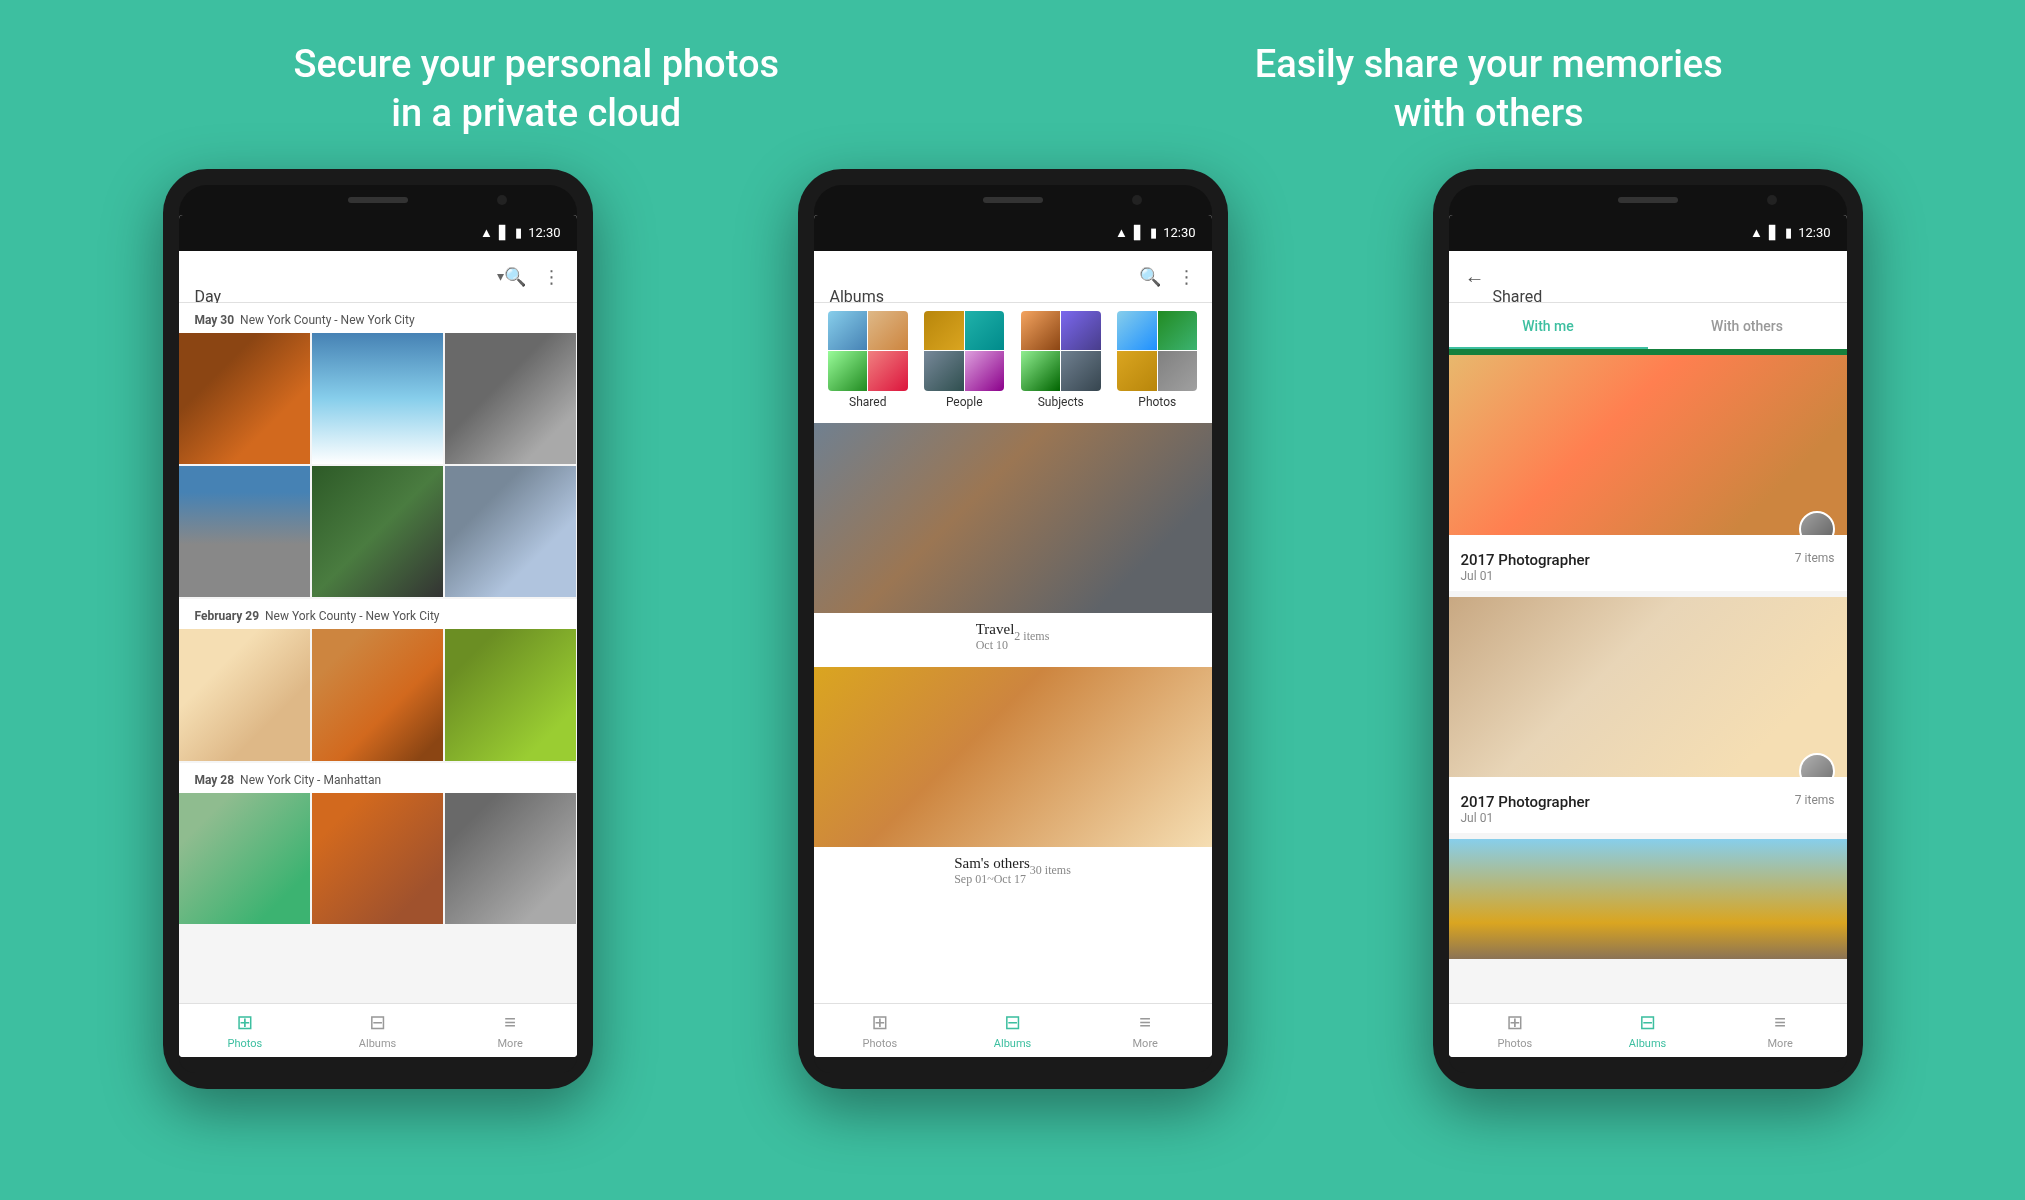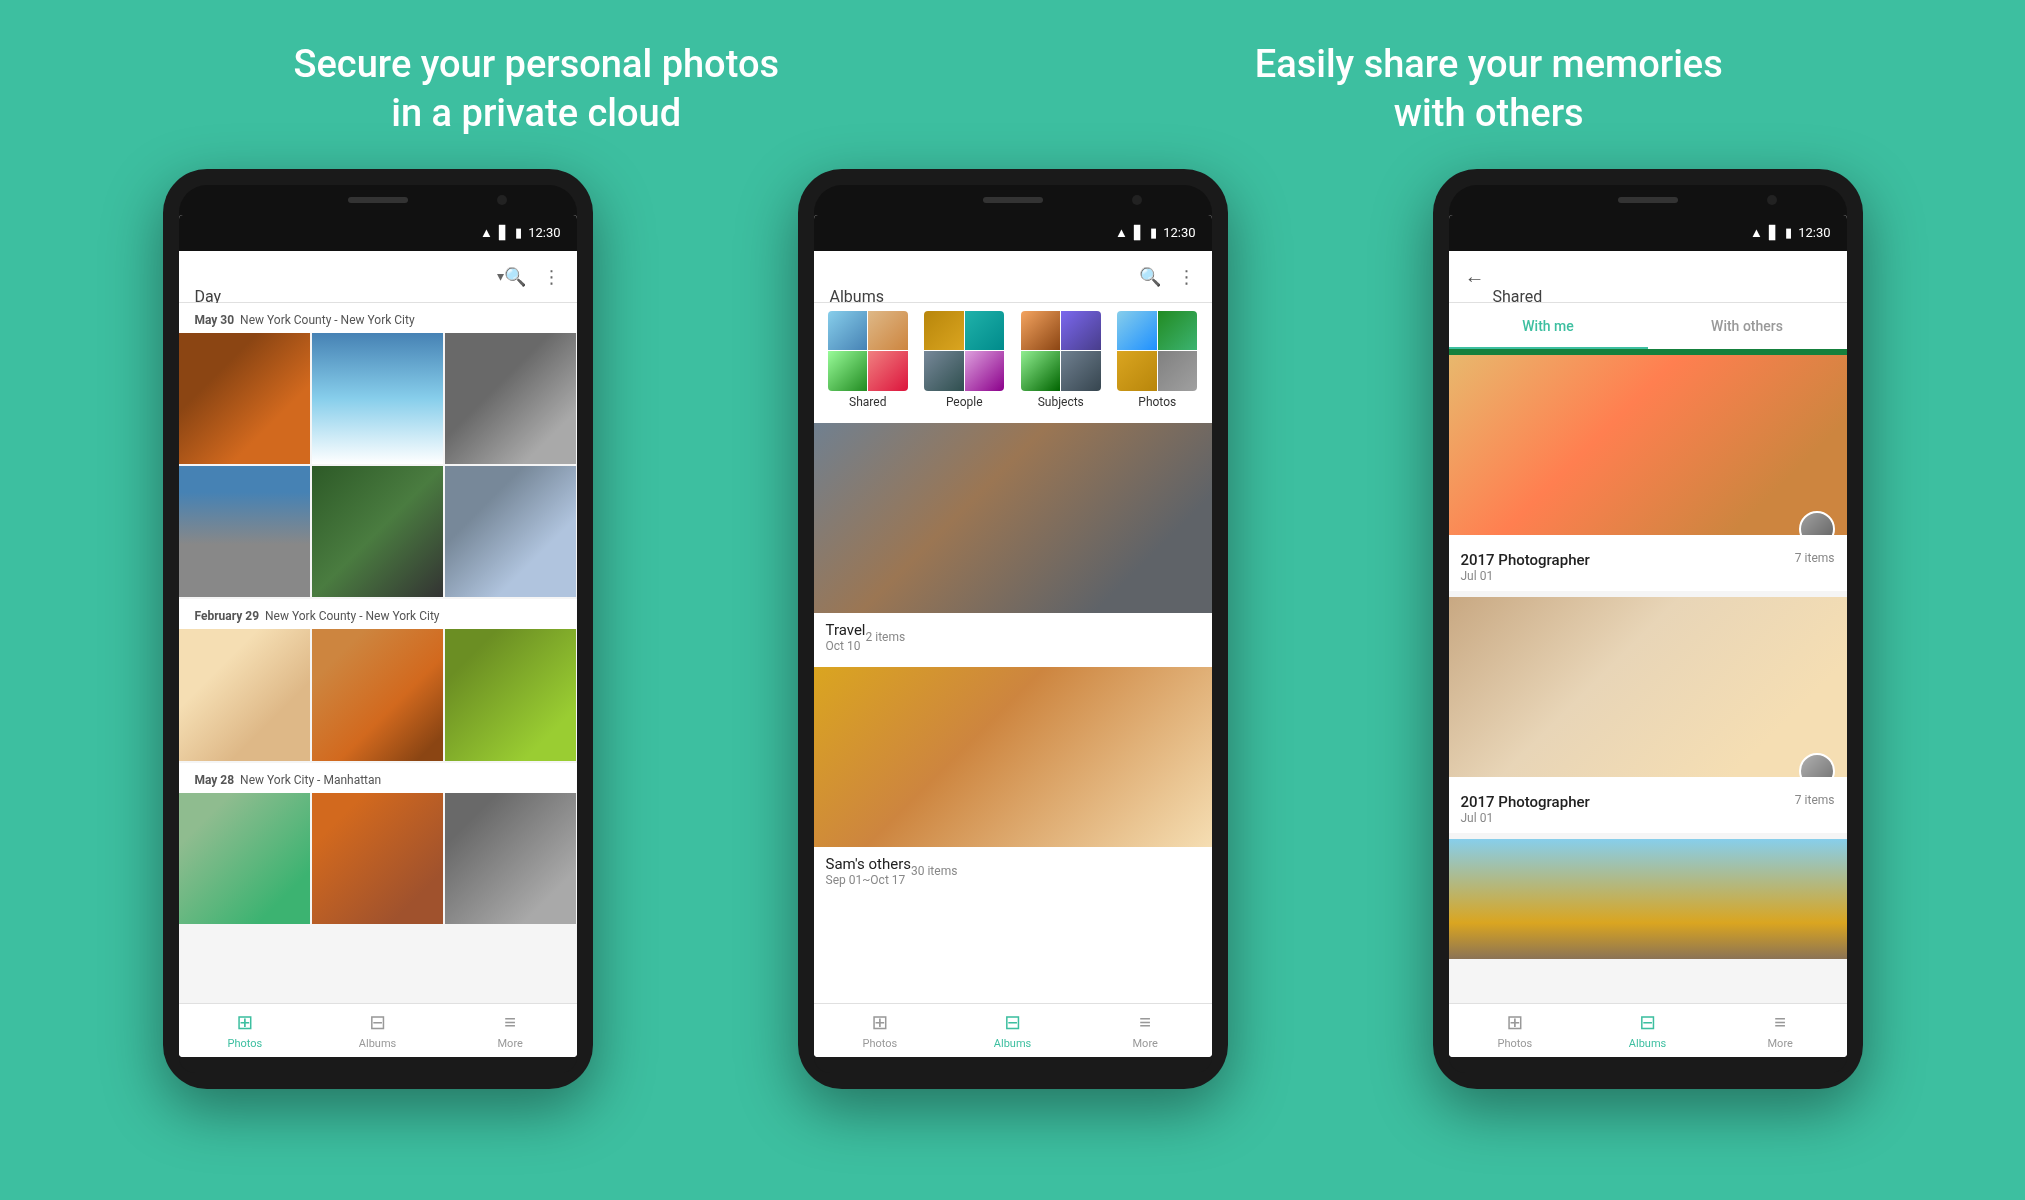--- a/index.html
+++ b/index.html
@@ -280,21 +280,22 @@
       height: 160px;
       overflow: hidden;
     }
 
     .travel-photo { background: linear-gradient(135deg, #A0522D 10%, #708090 50%, #B8860B 90%); }
 
     .album-info-row {
       padding: 8px 12px;
       display: flex;
       align-items: center;
-      justify-content: flex-start;
+      justify-content: center;
+      font-family: Liberation Serif, serif;
     }
 
     .album-name { font-size: 15px; color: #212121; font-weight: 400; }
     .album-date { font-size: 12px; color: #888; }
     .album-count { font-size: 12px; color: #888; }
 
     
     .shared-album-item {
       background: white;
       margin-bottom: 6px;

